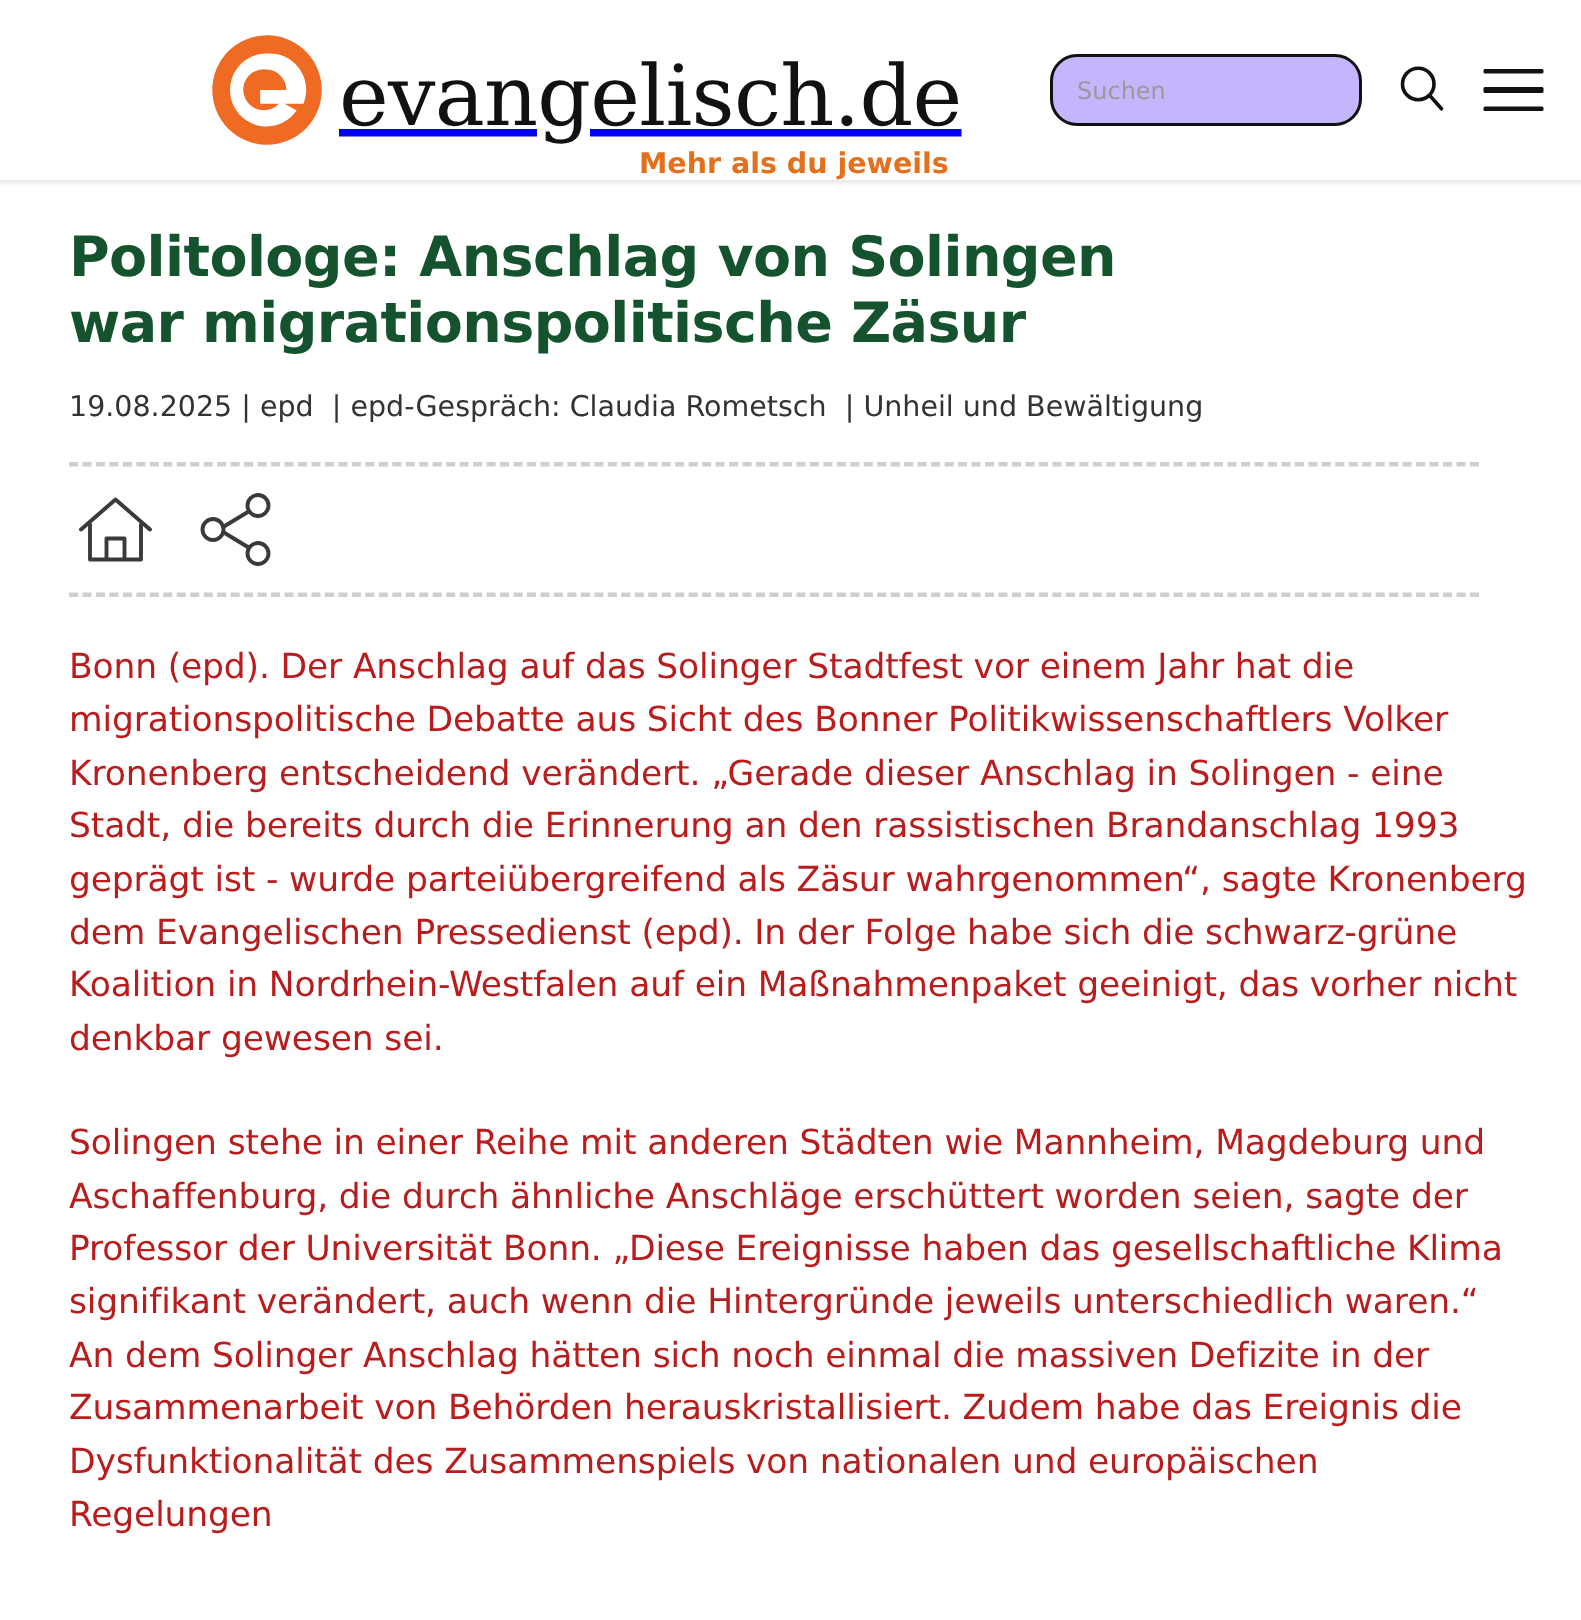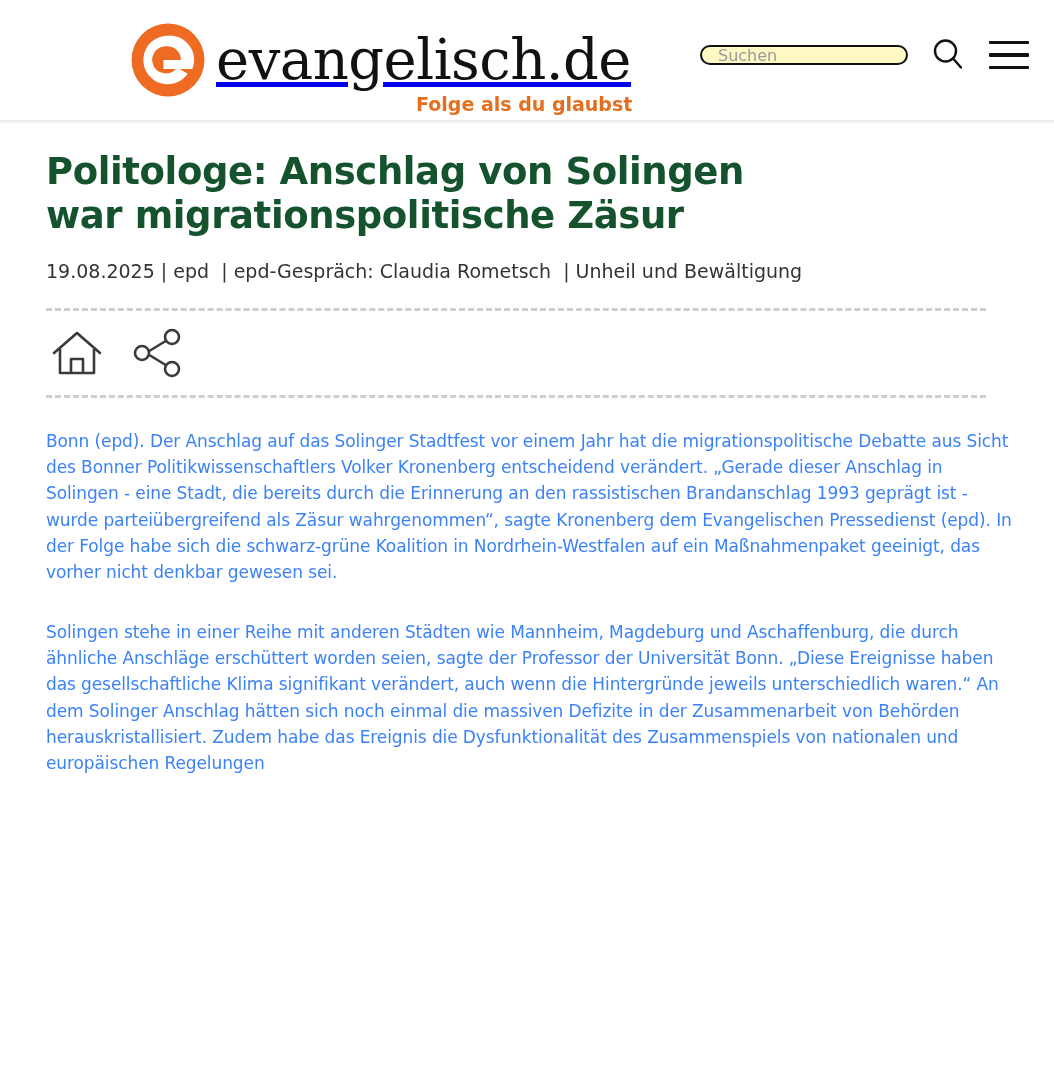--- a/index.html
+++ b/index.html
@@ -30,23 +30,23 @@
   .site-header::after {
     content: "";
     position: absolute;
     left: 0; right: 0; bottom: 0;
     height: 4px;
     background: linear-gradient(to bottom, rgba(0,0,0,0.10), rgba(0,0,0,0.0));
   }
 
   .brand {
     display: flex;
-    align-items: center;
-    position: absolute;
-    left: 130px;
+    align-items: flex-end;
+    position: absolute;
+    left: 140px;
     top: 22px;
   }
   .brand-logo {
     width: 76px;
     height: 76px;
     flex: 0 0 76px;
     display: block;
   }
   .brand-text {
     margin-left: 10px;
@@ -75,24 +75,24 @@
   .header-tools {
     position: absolute;
     right: 24px;
     top: 36px;
     display: flex;
     align-items: center;
     gap: 22px;
   }
   .search-pill {
     width: 208px;
-    height: 20px;
+    height: 48px;
     border: 2.5px solid #111111;
     border-radius: 18px;
-    background: #fef9c3;
+    background: #c4b5fd;
     font-family: "DejaVu Sans", "Liberation Sans", sans-serif;
     font-size: 16px;
     color: #333333;
     padding: 5px 16px;
     outline: none;
   }
   .search-pill::placeholder { color: #9a9a9a; }
 
   .icon-btn {
     background: none;
@@ -167,42 +167,42 @@
     height: 58px;
   }
 
   .body-copy {
     margin: 0;
     padding-top: 30px;
   }
   .body-copy p {
     margin: 0 0 34px 0;
     font-family: "DejaVu Sans", "Liberation Sans", sans-serif;
-    font-size: 17px;
+    font-size: 23px;
     line-height: 1.54;
-    color: #3b82f6;
+    color: #b91c1c;
     letter-spacing: -0.1px;
   }
   .body-copy p:last-child { margin-bottom: 0; }
 </style>
 </head>
 <body>
 
 <header class="site-header">
 
   <a class="brand" href="#">
     <span class="brand-logo">
       <svg viewBox="0 0 100 100" width="76" height="76" aria-hidden="true">
         <circle cx="50" cy="50" r="48" fill="#ef6a23"></circle>
         <path d="M50 18 A32 32 0 1 0 76 68 L62 60 A18 18 0 1 1 50 32 A18 18 0 0 1 67 50 L44 50 L44 62 L82 62 A32 32 0 0 0 50 18 Z" fill="#ffffff"></path>
       </svg>
     </span>
     <span class="brand-text">
       <span class="brand-wordmark">evangelisch.de</span>
-      <span class="brand-tagline">Folge als du glaubst</span>
+      <span class="brand-tagline">Mehr als du jeweils</span>
     </span>
   </a>
 
   <div class="header-tools">
     <input class="search-pill" type="text" placeholder="Suchen" style="">
 
     <button class="icon-btn search-icon-btn">
       <span>
         <svg viewBox="0 0 34 34" width="34" height="34" aria-hidden="true">
           <circle cx="14.5" cy="14" r="10.5" fill="none" stroke="#111" stroke-width="2.4"></circle>

